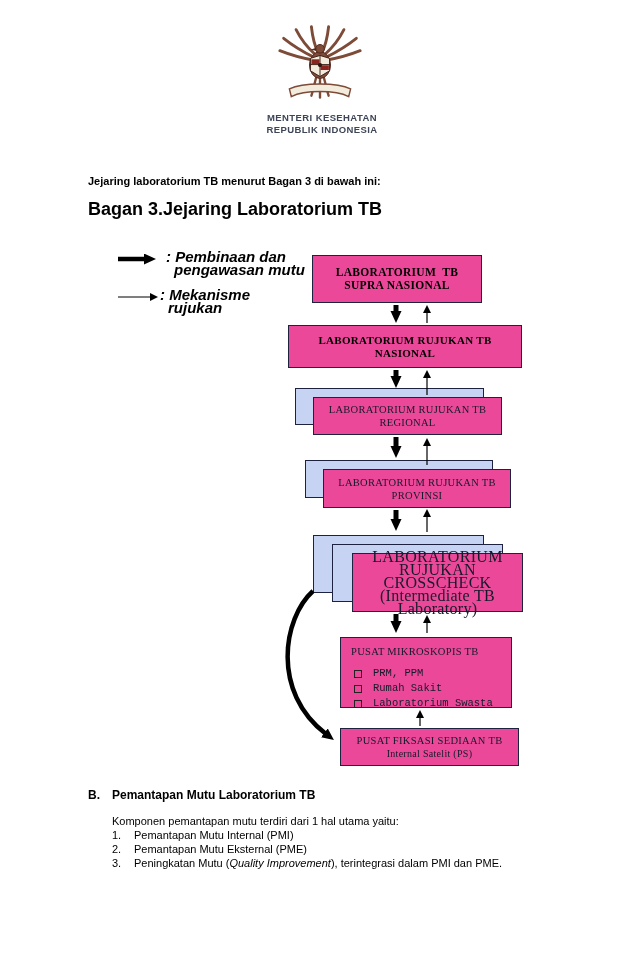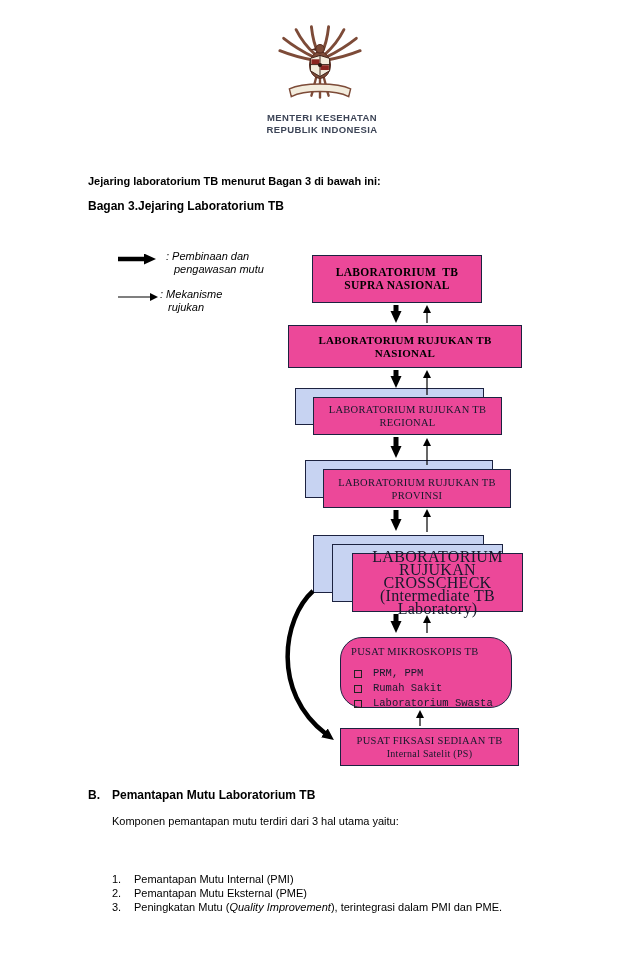--- a/index.html
+++ b/index.html
@@ -5,39 +5,39 @@
   html,body { margin:0; padding:0; background:#fff; }
   .page {
     position:relative; width:526px; height:976px; background:#ffffff;
     font-family:"Liberation Sans", sans-serif; color:#000; overflow:hidden;
   }
   .ministry {
     position:absolute; left:228px; top:112px; width:188px; text-align:center;
     font-weight:bold; font-size:9.5px; letter-spacing:0.4px; line-height:11.5px; color:#3d4557;
   }
   .intro-line { position:absolute; left:88px; top:175px; font-weight:bold; font-size:11px; }
-  .bagan-heading { position:absolute; left:88px; top:199px; font-weight:bold; font-size:12px; }
-  .legend-text { position:absolute; font-weight:normal; font-style:italic; font-size:11px; line-height:13px; }
+  .bagan-heading { position:absolute; left:88px; top:199px; font-weight:bold; font-size:18px; }
+  .legend-text { position:absolute; font-weight:bold; font-style:italic; font-size:15px; line-height:13px; }
   .legend-text .l2 { padding-left:8px; display:block; }
   .box {
     position:absolute; background:#ec4899; border:1px solid #1c2240; box-sizing:border-box;
     display:flex; flex-direction:column; align-items:center; justify-content:center;
     text-align:center; font-family:"Liberation Serif", serif; color:#15192b;
   }
   .box .bl { line-height:13px; white-space:pre-wrap; letter-spacing:0.3px; }
   .bold-box { font-weight:bold; color:#000; }
   .backpanel { position:absolute; background:#c7d3f2; border:1px solid #1c2240; box-sizing:border-box; }
-  .box6 { align-items:flex-start; justify-content:flex-start; text-align:left; padding:7px 6px 5px 10px;border-radius:22px; }
+  .box6 { align-items:flex-start; justify-content:flex-start; text-align:left; padding:7px 6px 5px 10px; }
   .box6 .b6-title { line-height:14px; letter-spacing:0.3px; margin-bottom:7px; }
   .b6-row { display:flex; align-items:center; line-height:15px;font-family:Liberation Mono, monospace; }
   .sq { width:6px; height:6px; border:1.2px solid #222; display:inline-block; margin:0 11px 0 3px; flex:0 0 auto; }
   .secb-title { position:absolute; left:88px; top:788px; font-weight:bold; font-size:12px; }
   .secb-title .lbl { display:inline-block; width:24px; }
   .secb-intro { position:absolute; left:112px; top:815px; font-size:11px; }
-  .secb-item { position:absolute; left:112px; font-size:11px;margin-top:44px; }
+  .secb-item { position:absolute; left:112px; font-size:11px; }
   .secb-item .num { display:inline-block; width:22px; }
   .page-number { position:absolute; left:547px; top:919px; font-family:"Liberation Serif", serif; font-size:11.5px; color:#595959; }
   .arrows { position:absolute; left:0; top:0; pointer-events:none; }
 </style>
 </head>
 <body>
 
 <div class="page">
 
   <svg viewBox="0 0 100 92" style="position:absolute;left:272px;top:22px;width:96px;height:88px">
@@ -163,21 +163,21 @@
       <path d="M427,465 V445" marker-end="url(#mkThin)"></path>
       <path d="M427,532 V516" marker-end="url(#mkThin)"></path>
       <path d="M427,633 V622" marker-end="url(#mkThin)"></path>
       <path d="M420,726 V717" marker-end="url(#mkThin)"></path>
     </g>
   </svg>
 
   <div class="secb-title">
     <span class="lbl">B.</span><span>Pemantapan Mutu Laboratorium TB</span>
   </div>
-  <div class="secb-intro">Komponen pemantapan mutu terdiri dari 3 hal utama yaitu:</div>
+  <div class="secb-intro">Komponen pemantapan mutu terdiri dari 1 hal utama yaitu:</div>
   <div class="secb-item" style="top:829px">
     <span class="num">1.</span><span>Pemantapan Mutu Internal (PMI)</span>
   </div>
   <div class="secb-item" style="top:843px">
     <span class="num">2.</span><span>Pemantapan Mutu Eksternal (PME)</span>
   </div>
   <div class="secb-item" style="top:857px">
     <span class="num">3.</span><span><span>Peningkatan Mutu (</span><i>Quality Improvement</i><span>), terintegrasi dalam PMI dan PME.</span></span>
   </div>
 

